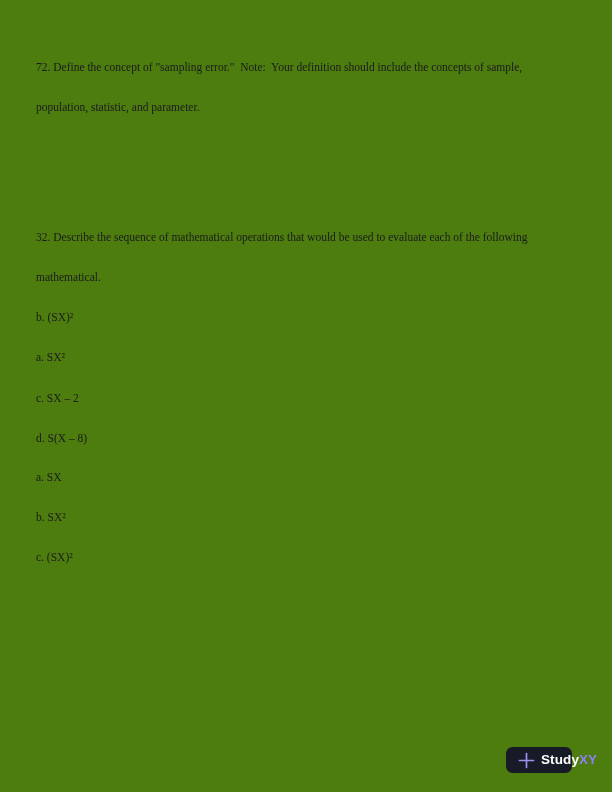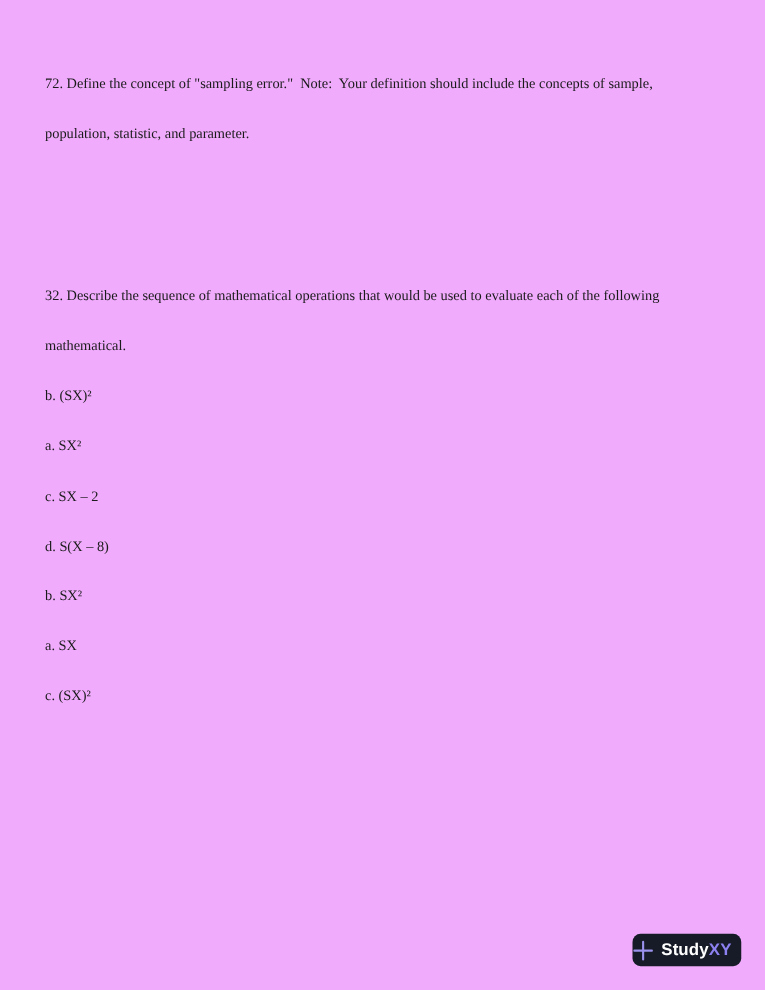--- a/index.html
+++ b/index.html
@@ -4,48 +4,48 @@
 <style>
   html, body {
     margin: 0;
     padding: 0;
     background: #ffffff;
   }
   .page {
     position: relative;
     width: 612px;
     height: 792px;
-    background: #f0abfc;
+    background: #4d7c0f;
     overflow: hidden;
     font-family: "Liberation Serif", "DejaVu Serif", serif;
   }
   .question {
     position: absolute;
     left: 36px;
     color: #1b1b1b;
     font-size: 11.5px;
     line-height: 13.4px;
     white-space: pre; 
   }
   #q72 { top: 34px; }
   #q73 { top: 204px; }
   #q74 { top: 444px; }
   .line { white-space: pre; }
 
   .brand-badge {
     position: absolute;
     left: 506px;
     top: 747px;
-    width: 87px;
+    width: 66px;
     height: 26px;
     background: #161b27; 
     border-radius: 6.5px;
     display: flex;
     align-items: center;
-    padding-left: 0;
+    padding-left: 12px;
     box-sizing: border-box;
   }
   .brand-plus {
     width: 17px;
     height: 17px;
     flex: 0 0 auto;
     margin-right: 6px;
   }
   .brand-text {
     font-family: "Liberation Sans", sans-serif;
@@ -73,22 +73,22 @@
   <div class="question" id="q73">
     <div class="line">32. Describe the sequence of mathematical operations that would be used to evaluate each of the following</div>
     <div class="line">mathematical.</div>
     <div class="line">b. (SX)²</div>
     <div class="line">a. SX²</div>
     <div class="line">c. SX – 2</div>
     <div class="line">d. S(X – 8)</div>
   </div>
 
   <div class="question" id="q74">
+    <div class="line">a. SX</div>
     <div class="line">b. SX²</div>
-    <div class="line">a. SX</div>
     <div class="line">c. (SX)²</div>
   </div>
 
   <div class="brand-badge">
     <svg class="brand-plus" viewBox="0 0 17 17">
       <line x1="8.5" y1="1.5" x2="8.5" y2="15.5" stroke="#9a92ec" stroke-width="1.7" stroke-linecap="round"></line>
       <line x1="1.5" y1="8.5" x2="15.5" y2="8.5" stroke="#9a92ec" stroke-width="1.7" stroke-linecap="round"></line>
     </svg>
     <span class="brand-text"><span>Study</span><span class="accent">XY</span></span>
   </div>

